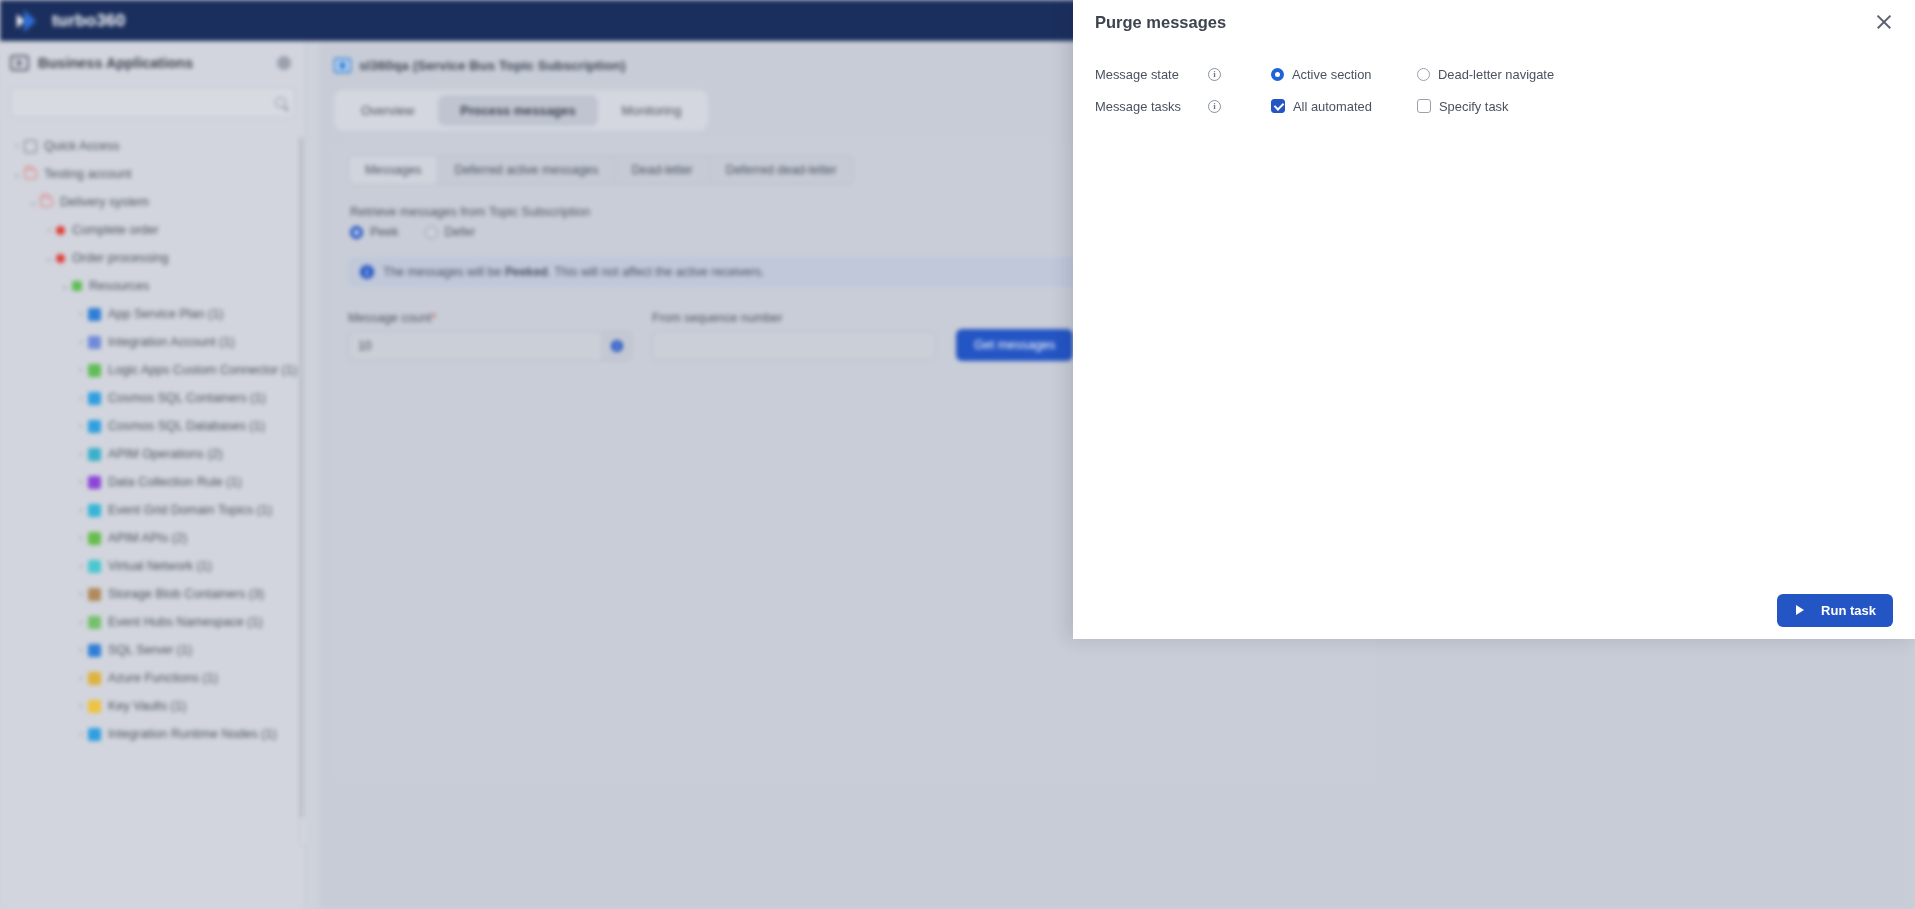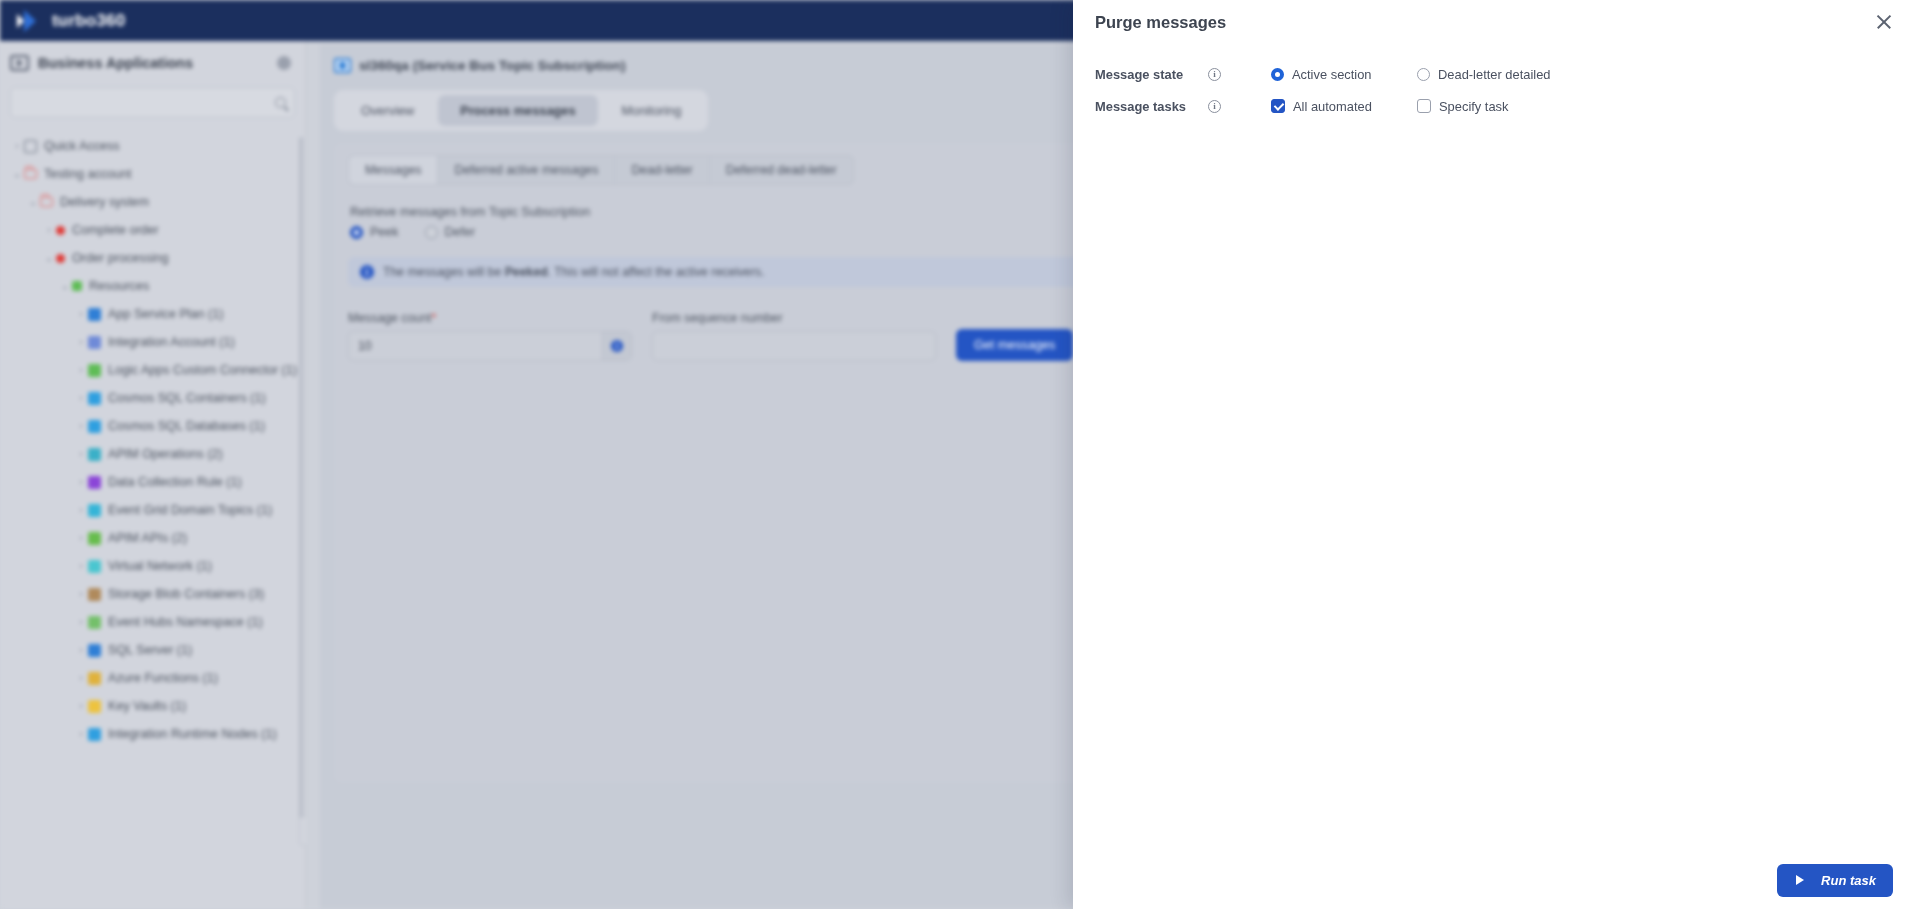--- a/index.html
+++ b/index.html
@@ -190,21 +190,21 @@
     display: flex; align-items: center; justify-content: center;
     background: #c3c8d2;
   }
   .get-btn {
     background: #2455c4; color: #fff; font-size: 12.6px;
     border-radius: 6px; padding: 9px 18px;
   }
 
   
   .panel {
-    position: absolute; top: 0; right: 0; width: 842px; height: 909px;
+    position: absolute; top: 0; right: 0; width: 842px; height: 639px;
     background: #ffffff; box-shadow: -5px 0 18px rgba(20,30,60,.14);
     z-index: 20;
   }
   .panel-head {
     height: 44px; display: flex; align-items: center;
     padding: 0 22px 0 22px; justify-content: space-between;
   }
   .panel-title { font-size: 16.5px; font-weight: bold; color: #3d4450; }
   .close-x { width: 18px; height: 18px; position: relative; }
   .close-x:before, .close-x:after {
@@ -227,21 +227,21 @@
   .bulb-base {
     width: 7px; height: 3px; border-left: 1.5px solid #d24a32;
     border-right: 1.5px solid #d24a32; border-bottom: 1.5px solid #d24a32;
     margin: 0 auto;
   }
   .tiptext { font-size: 12.9px; line-height: 18.5px; color: #d2492f; }
   .tiptext b { color: #b93a22; }
   .form-grid { padding: 14px 22px 0 22px; }
   .frow { display: flex; align-items: center; height: 32px; }
   .flabel {
-    width: 106px; font-size: 12.9px; color: #4a5160; flex: none; font-weight: bold;
+    width: 106px; font-size: 12.9px; color: #4a5160; flex: none;
   }
   .info-o {
     width: 13px; height: 13px; border-radius: 50%; border: 1.2px solid #8a909d;
     color: #6f7684; font-size: 9px; font-weight: bold;
     display: flex; align-items: center; justify-content: center;
     flex: none; margin-left: 7px; font-family: "Liberation Serif", serif;
   }
   .opt-col-a { width: 146px; flex: none; margin-left: 50px; }
   .opt {
     display: flex; align-items: center; gap: 8px;
@@ -267,21 +267,21 @@
   .save-row { display: flex; align-items: center; gap: 9px; padding: 22px 22px 0 22px; }
   .save-row .p-cbox { width: 15px; height: 15px; border-radius: 3px; }
   .save-label { font-size: 12.9px; color: #62697a; }
   .panel-foot {
     position: absolute; left: 0; right: 0; bottom: 0; height: 58px;
     display: flex; align-items: center; justify-content: flex-end;
     padding-right: 22px;
   }
   .run-btn {
     background: #2455c4; color: #fff; font-size: 13px; font-weight: bold;
-    border-radius: 6px; padding: 9px 17px; display: flex; align-items: center; gap: 16px; font-style: italic;
+    border-radius: 6px; padding: 9px 17px; display: flex; align-items: center; gap: 16px;
   }
   .play-o {
     width: 11px; height: 11px; position: relative; flex: none;
   }
   .play-o:after {
     content:""; position:absolute; left:2px; top:0;
     border-left: 8px solid #fff; border-top: 5.5px solid transparent;
     border-bottom: 5.5px solid transparent;
   }
 </style>
@@ -507,21 +507,21 @@
         <div class="info-o">i</div>
         <div class="opt-col-a">
           <div class="opt">
             <div class="p-rdot on"></div>
             <span>Active section</span>
           </div>
         </div>
         <div>
           <div class="opt">
             <div class="p-rdot"></div>
-            <span>Dead-letter detailed</span>
+            <span>Dead-letter navigate</span>
           </div>
         </div>
       </div>
 
       <div class="frow">
         <div class="flabel">Message tasks</div>
         <div class="info-o">i</div>
         <div class="opt-col-a">
           <div class="opt">
             <div class="p-cbox on"></div>

